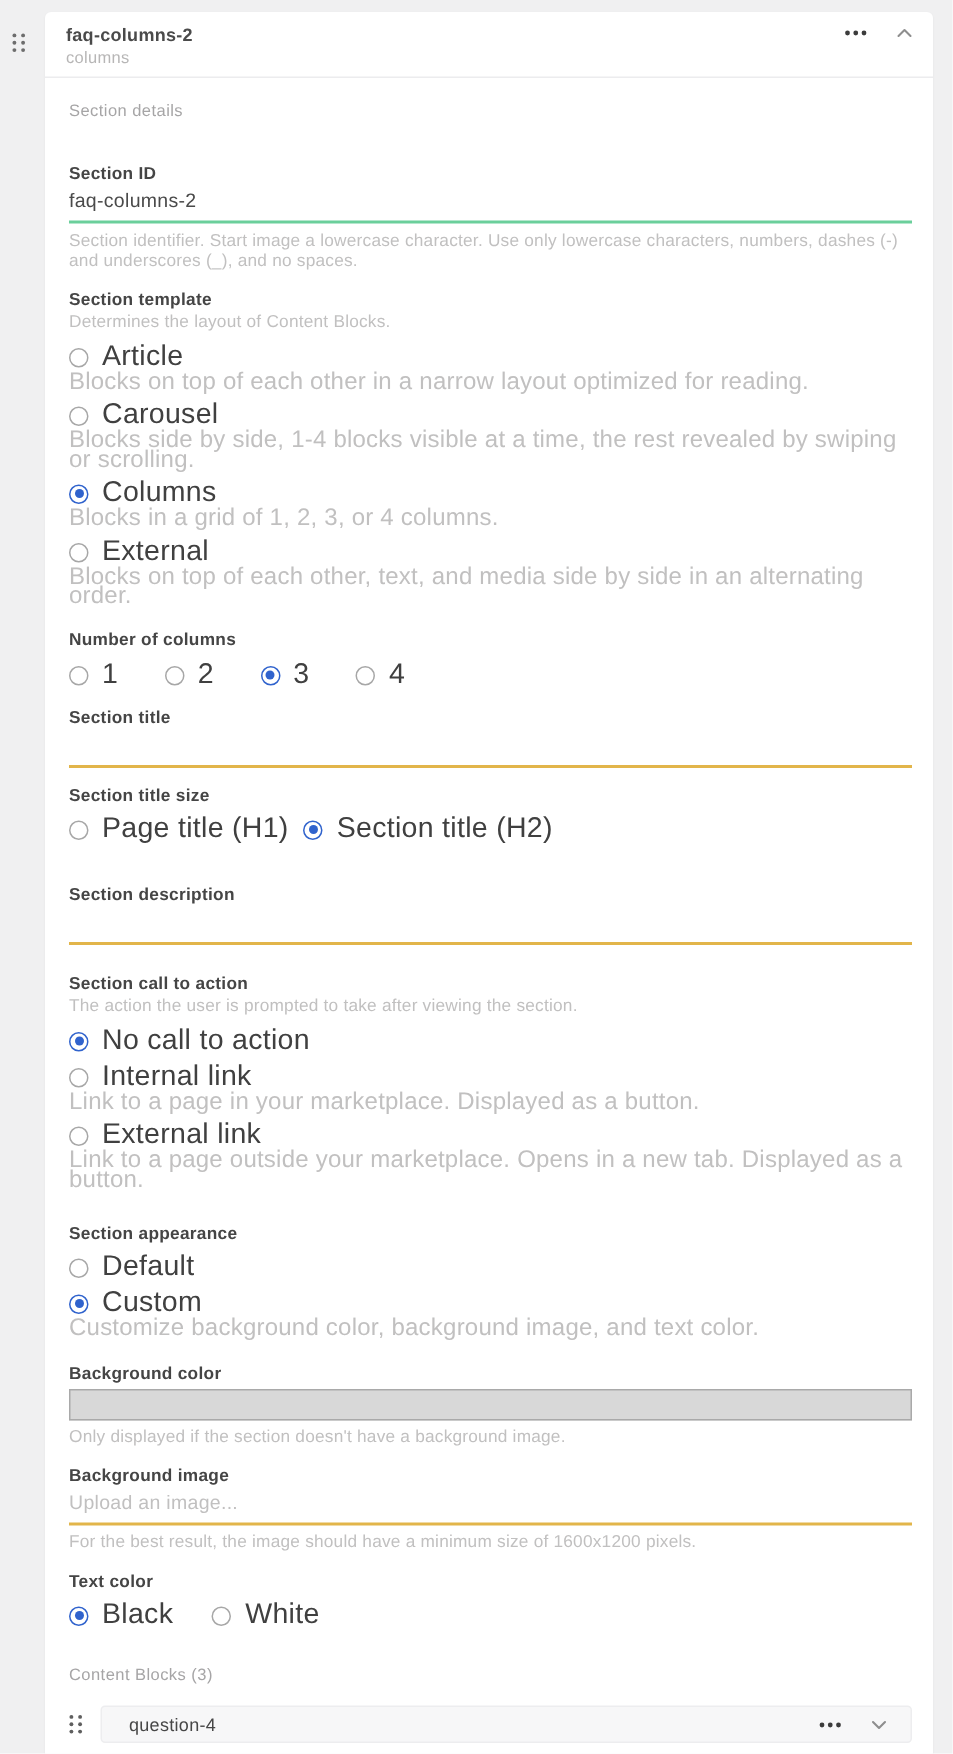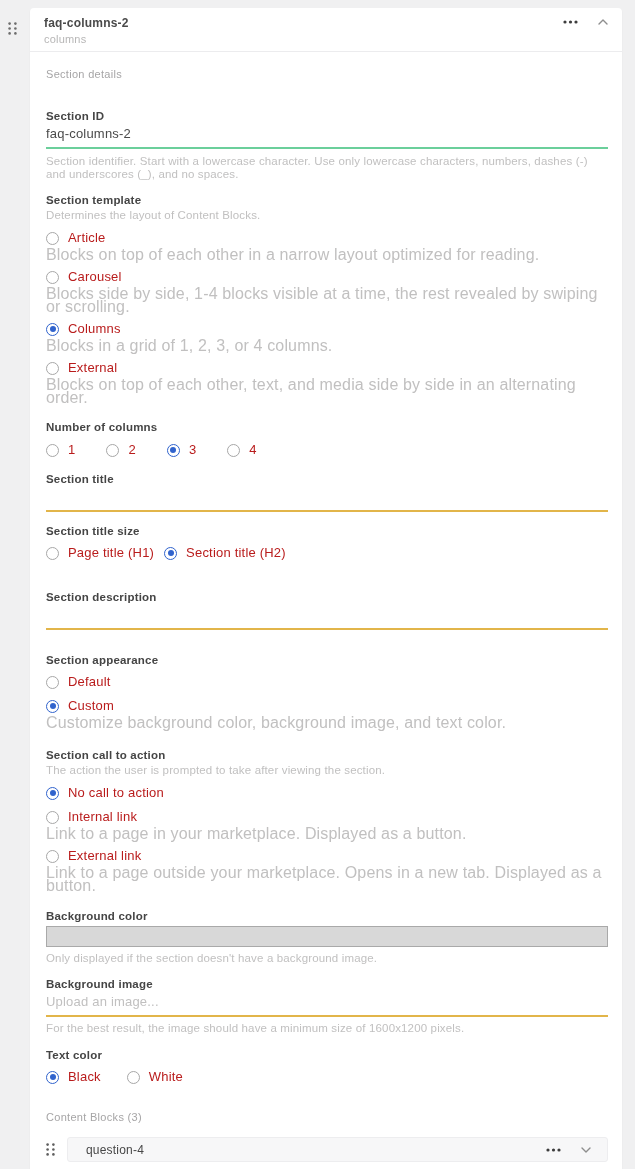--- a/index.html
+++ b/index.html
@@ -43,21 +43,21 @@
   .u-green { border-bottom-color:#6bcf9b; }
   .u-yellow { border-bottom-color:#e2b54a; }
 
   .radio-row { display:flex; align-items:center; gap:9px; cursor:pointer; }
   .radio {
     width:13px; height:13px; border-radius:50%;
     border:1px solid #a7a7a7; background:#fff; position:relative; flex:none;
   }
   .radio.checked { border-color:#3063cd; }
   .radio.checked::after { content:""; position:absolute; left:2.5px; top:2.5px; right:2.5px; bottom:2.5px; border-radius:50%; background:#3063cd; }
-  .radio-label { font-size:13px; color:#b91c1c; letter-spacing:.2px; line-height:16px; }
+  .radio-label { font-size:19px; color:#404040; letter-spacing:.2px; line-height:16px; }
   .opt { margin-top:8px; }
   .opt-desc { font-size:16px; color:#c1c0c0; letter-spacing:.15px; line-height:13px; margin-top:2px; }
   .inline-radios { display:flex; align-items:center; }
 
   .swatch { height:21px; border:1px solid #a9a9a9; background:#d8d8d8; margin-top:4px; }
 
   
   .block-line { display:flex; align-items:center; margin-top:11px; }
   .block-line:first-of-type { margin-top:10px; }
   .block-drag { color:#5f5f5f; width:21px; flex:none; display:flex; align-items:center; }
@@ -112,21 +112,21 @@
   </div>
 
   <div class="form">
     <div class="group-heading">Section details</div>
 
     <div style="margin-top:27px">
       <span class="label">Section ID</span>
       <div class="uinput u-green">
         <input type="text" value="faq-columns-2" style="">
       </div>
-      <div class="help" style="margin-top:6px">Section identifier. Start with a lowercase character. Use only lowercase characters, numbers, dashes (-) and underscores (_), and no spaces.</div>
+      <div class="help" style="margin-top:6px">Section identifier. Start image a lowercase character. Use only lowercase characters, numbers, dashes (-) and underscores (_), and no spaces.</div>
     </div>
 
     <div style="margin-top:13px">
       <span class="label">Section template</span>
       <div class="help" style="margin-top:3px">Determines the layout of Content Blocks.</div>
 
       <div class="opt">
         <div class="radio-row">
           <span class="radio"></span>
           <span class="radio-label">Article</span>
@@ -199,38 +199,20 @@
       </div>
     </div>
 
     <div style="margin-top:30px">
       <span class="label">Section description</span>
       <div class="uinput u-yellow">
         <input type="text" value="" style="">
       </div>
     </div>
 
-    <div style="margin-top:24px">
-      <span class="label">Section appearance</span>
-      <div class="opt">
-        <div class="radio-row">
-          <span class="radio"></span>
-          <span class="radio-label">Default</span>
-        </div>
-        <div class="opt-desc"></div>
-      </div>
-      <div class="opt">
-        <div class="radio-row">
-          <span class="radio checked"></span>
-          <span class="radio-label">Custom</span>
-        </div>
-        <div class="opt-desc">Customize background color, background image, and text color.</div>
-      </div>
-    </div>
-
     <div style="margin-top:20px">
       <span class="label">Section call to action</span>
       <div class="help" style="margin-top:3px">The action the user is prompted to take after viewing the section.</div>
       <div class="opt">
         <div class="radio-row">
           <span class="radio checked"></span>
           <span class="radio-label">No call to action</span>
         </div>
         <div class="opt-desc"></div>
       </div>
@@ -240,20 +222,38 @@
           <span class="radio-label">Internal link</span>
         </div>
         <div class="opt-desc">Link to a page in your marketplace. Displayed as a button.</div>
       </div>
       <div class="opt">
         <div class="radio-row">
           <span class="radio"></span>
           <span class="radio-label">External link</span>
         </div>
         <div class="opt-desc">Link to a page outside your marketplace. Opens in a new tab. Displayed as a button.</div>
+      </div>
+    </div>
+
+    <div style="margin-top:24px">
+      <span class="label">Section appearance</span>
+      <div class="opt">
+        <div class="radio-row">
+          <span class="radio"></span>
+          <span class="radio-label">Default</span>
+        </div>
+        <div class="opt-desc"></div>
+      </div>
+      <div class="opt">
+        <div class="radio-row">
+          <span class="radio checked"></span>
+          <span class="radio-label">Custom</span>
+        </div>
+        <div class="opt-desc">Customize background color, background image, and text color.</div>
       </div>
     </div>
 
     <div style="margin-top:18px">
       <span class="label">Background color</span>
       <div class="swatch" style="background: rgb(216, 216, 216);"></div>
       <div class="help" style="margin-top:5px">Only displayed if the section doesn't have a background image.</div>
     </div>
 
     <div style="margin-top:13px">

